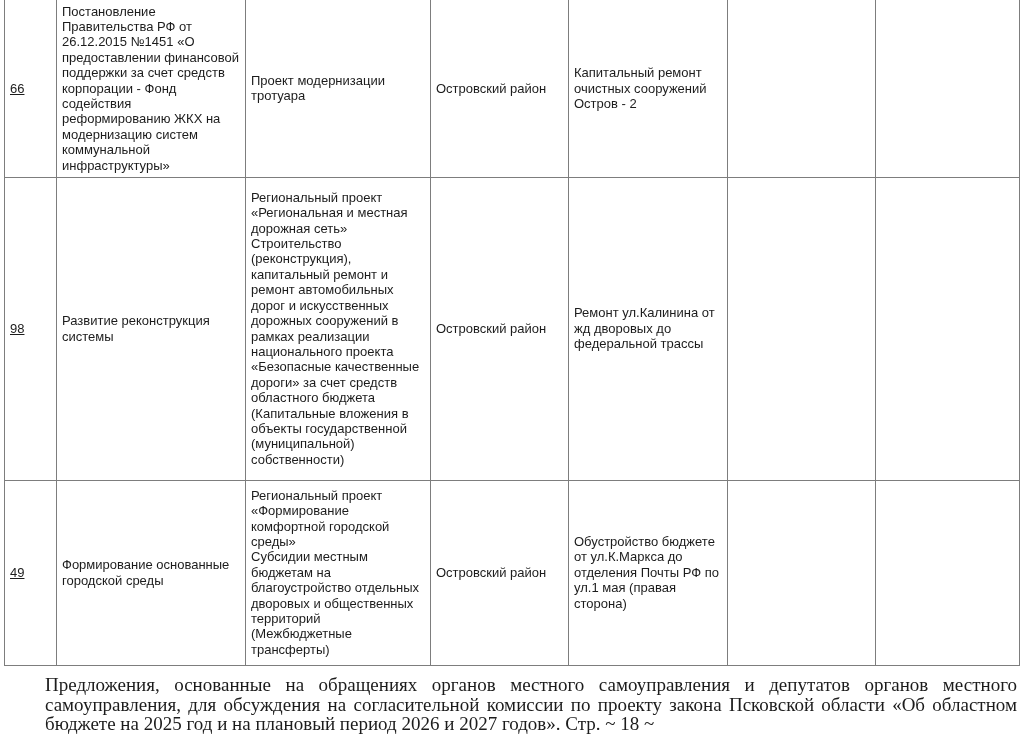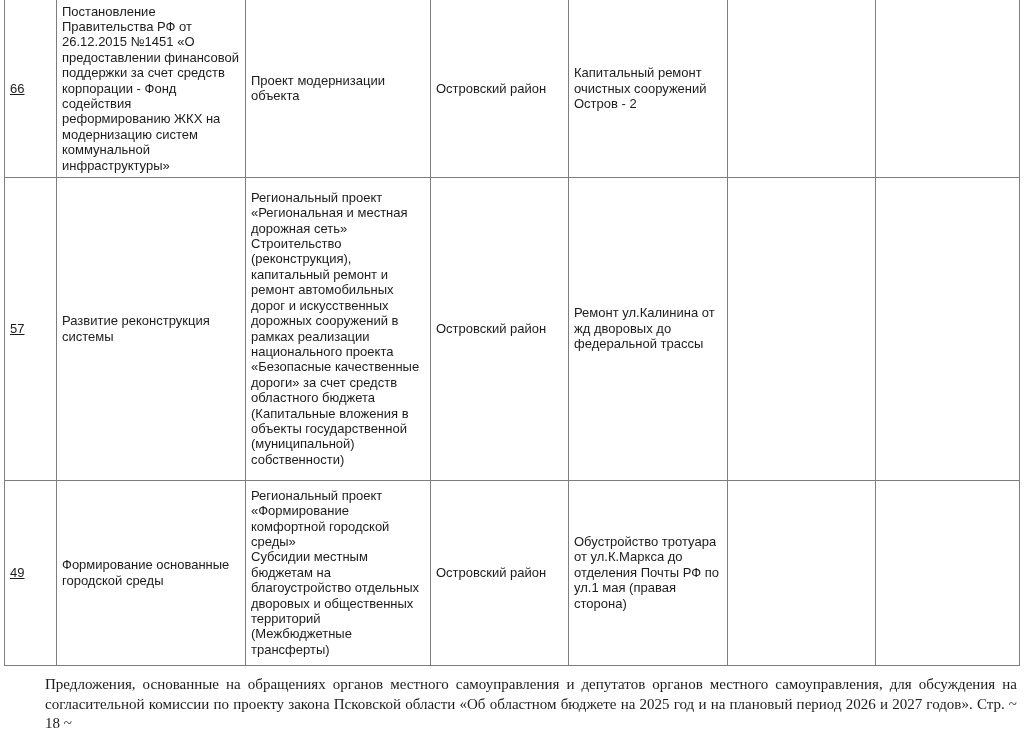--- a/index.html
+++ b/index.html
@@ -46,21 +46,21 @@
   }
   tr.row-a { height: 177px; }
   tr.row-b { height: 303px; }
   tr.row-c { height: 185px; }
   .page-footer {
     position: absolute;
     left: 45px;
     top: 675px;
     width: 972px;
     font-family: "Liberation Serif", serif;
-    font-size: 15px;
+    font-size: 19px;
     line-height: 19.5px;
     text-align: justify;
     color: #1c1c1c;
   }
 </style>
 </head>
 <body>
 
 <table class="doc-table">
   <colgroup>
@@ -69,42 +69,42 @@
     <col style="width:185px">
     <col style="width:138px">
     <col style="width:159px">
     <col style="width:148px">
     <col style="width:144px">
   </colgroup>
   <tbody>
     <tr class="row-a first-row">
       <td class="c-num">66</td>
       <td class="va-top">Постановление Правительства РФ от 26.12.2015 №1451 «О предоставлении финансовой поддержки за счет средств корпорации - Фонд содействия реформированию ЖКХ на модернизацию систем коммунальной инфраструктуры»</td>
-      <td>Проект модернизации объекта</td>
+      <td>Проект модернизации тротуара</td>
       <td>Островский район</td>
       <td>Капитальный ремонт очистных сооружений Остров - 2</td>
       <td></td>
       <td></td>
     </tr>
     <tr class="row-b">
-      <td class="c-num">57</td>
+      <td class="c-num">98</td>
       <td>Развитие реконструкция системы</td>
       <td class="va-top">Региональный проект «Региональная и местная дорожная сеть»
 Строительство (реконструкция), капитальный ремонт и ремонт автомобильных дорог и искусственных дорожных сооружений в рамках реализации национального проекта «Безопасные качественные дороги» за счет средств областного бюджета (Капитальные вложения в объекты государственной (муниципальной) собственности)</td>
       <td>Островский район</td>
       <td>Ремонт ул.Калинина от жд дворовых до федеральной трассы</td>
       <td></td>
       <td></td>
     </tr>
     <tr class="row-c">
       <td class="c-num">49</td>
       <td>Формирование основанные городской среды</td>
       <td class="va-top">Региональный проект «Формирование комфортной городской среды»
 Субсидии местным бюджетам на благоустройство отдельных дворовых и общественных территорий (Межбюджетные трансферты)</td>
       <td>Островский район</td>
-      <td>Обустройство тротуара от ул.К.Маркса до отделения Почты РФ по ул.1 мая (правая сторона)</td>
+      <td>Обустройство бюджете от ул.К.Маркса до отделения Почты РФ по ул.1 мая (правая сторона)</td>
       <td></td>
       <td></td>
     </tr>
   </tbody>
 </table>
 
 <div class="page-footer">Предложения, основанные на обращениях органов местного самоуправления и депутатов органов местного самоуправления, для обсуждения на согласительной комиссии по проекту закона Псковской области «Об областном бюджете на 2025 год и на плановый период 2026 и 2027 годов». Стр. ~ 18 ~</div>
 
 </body></html>

